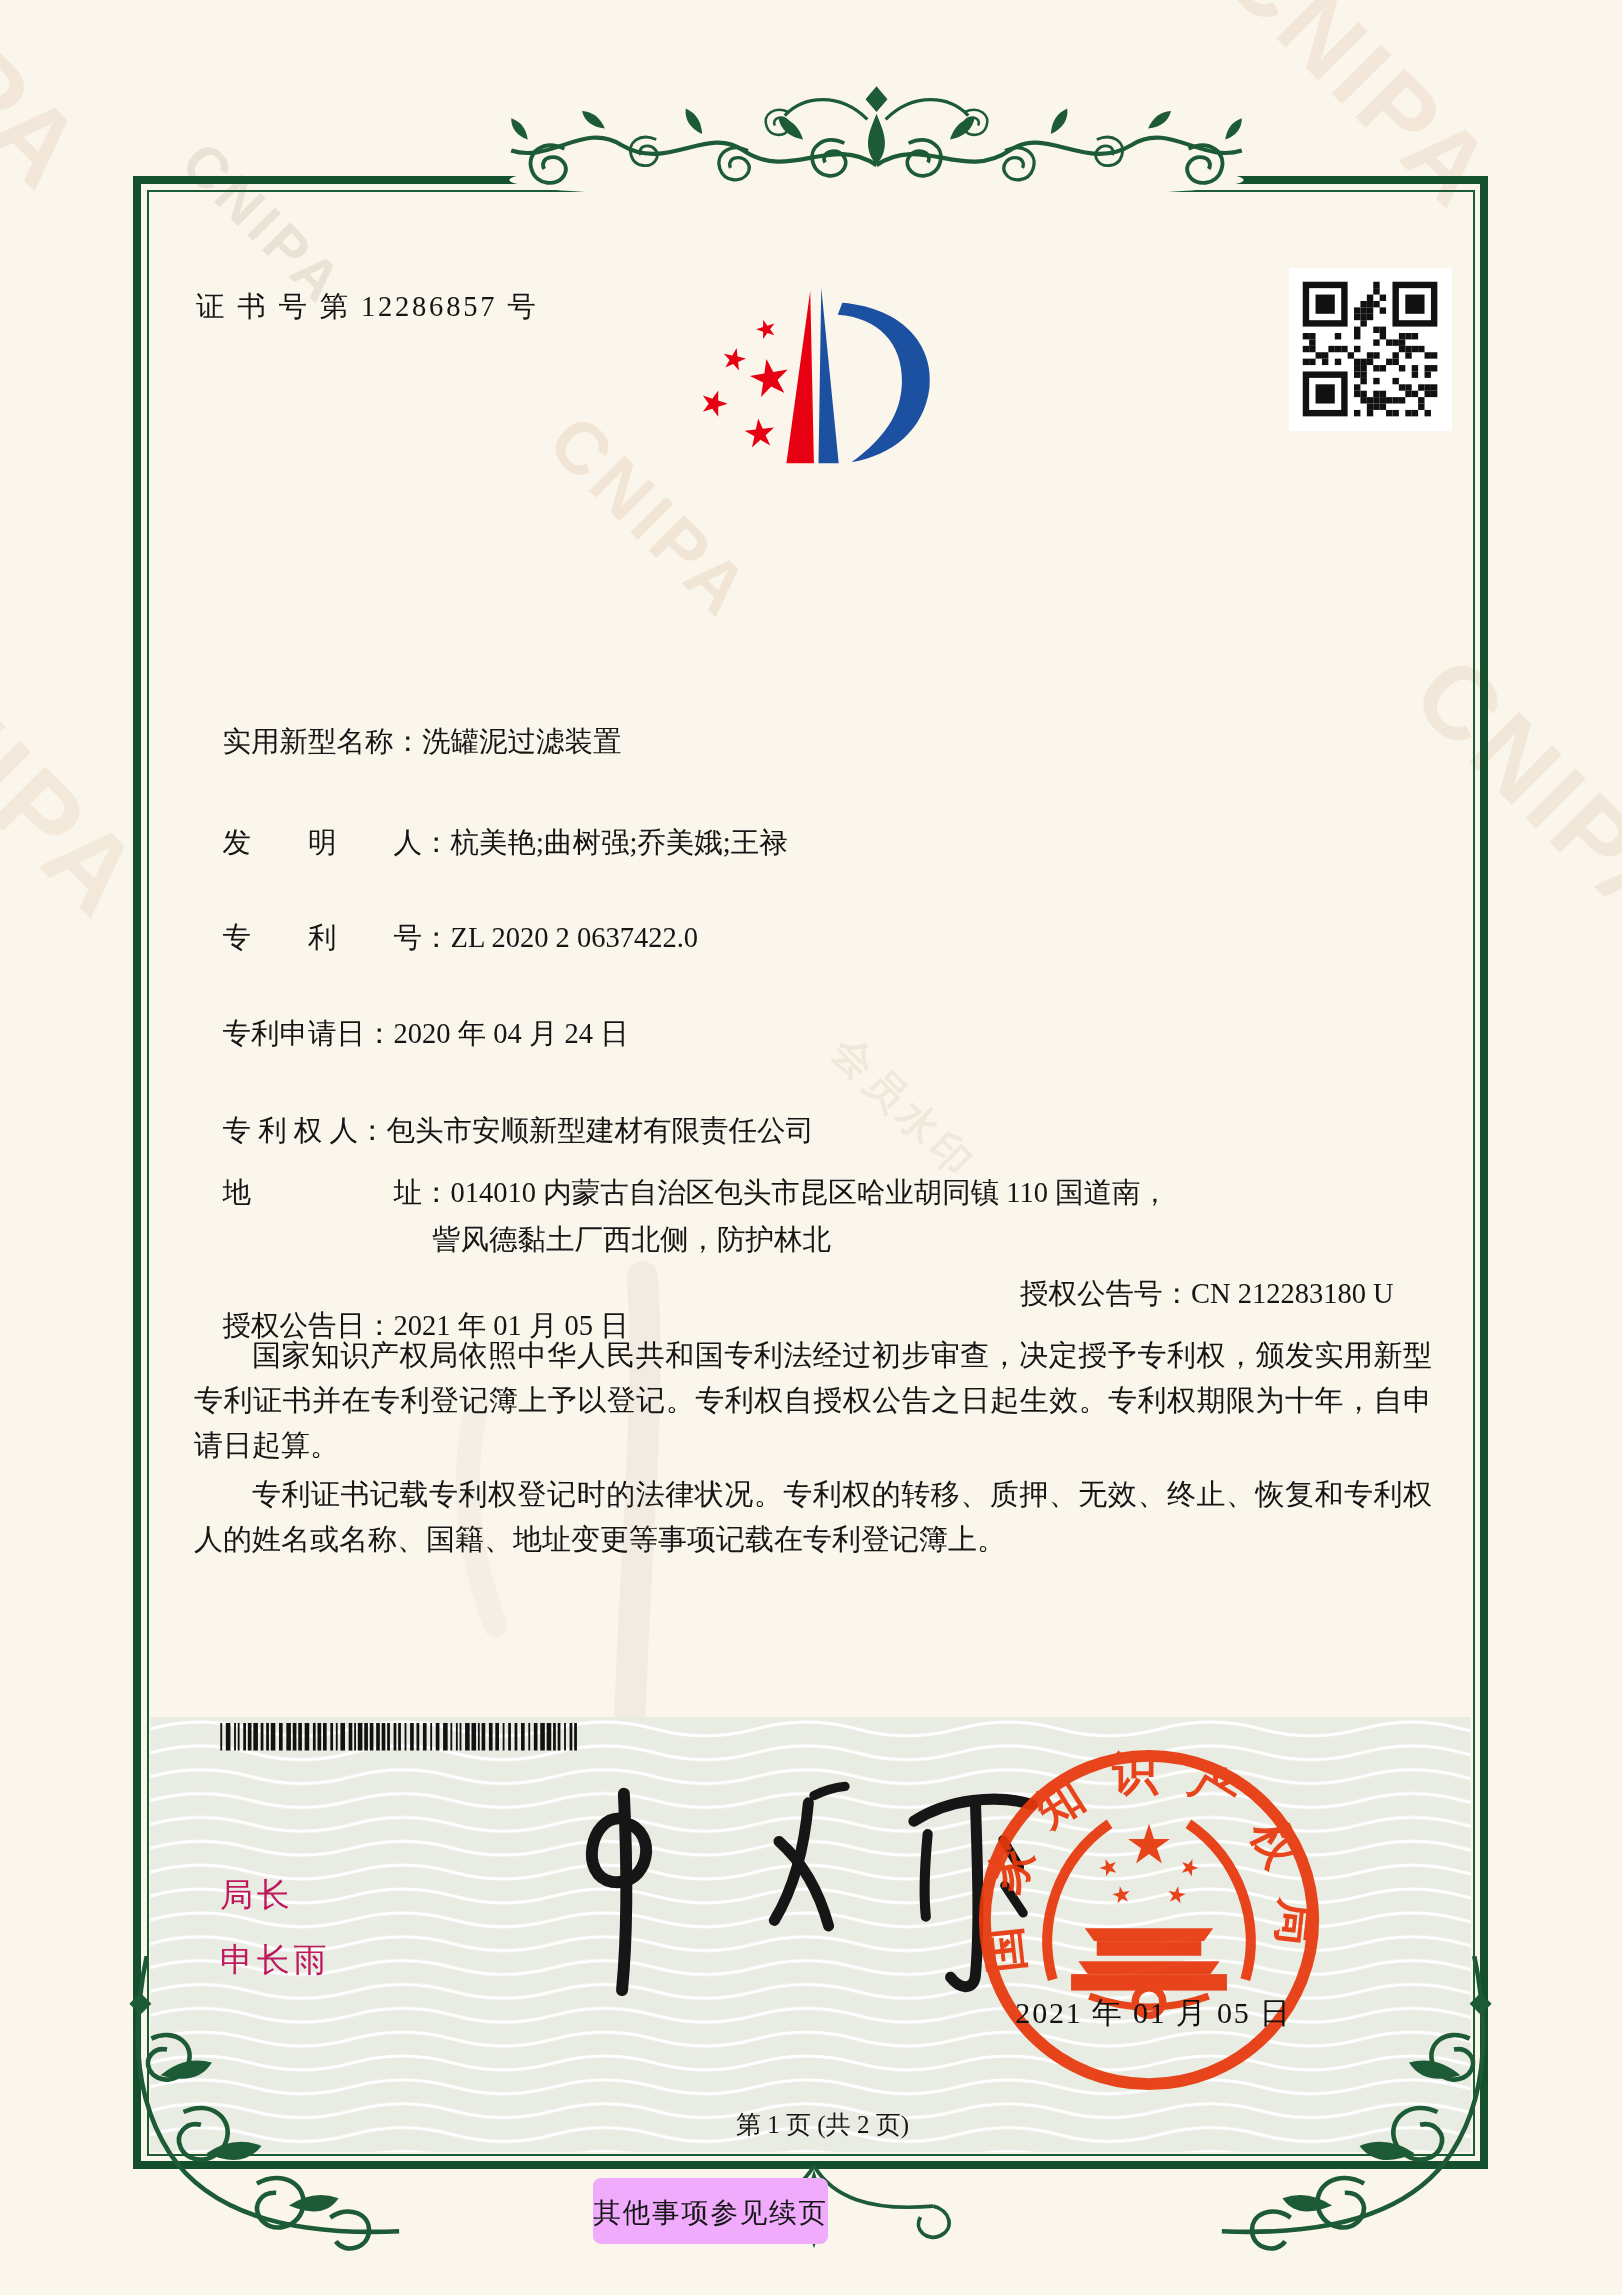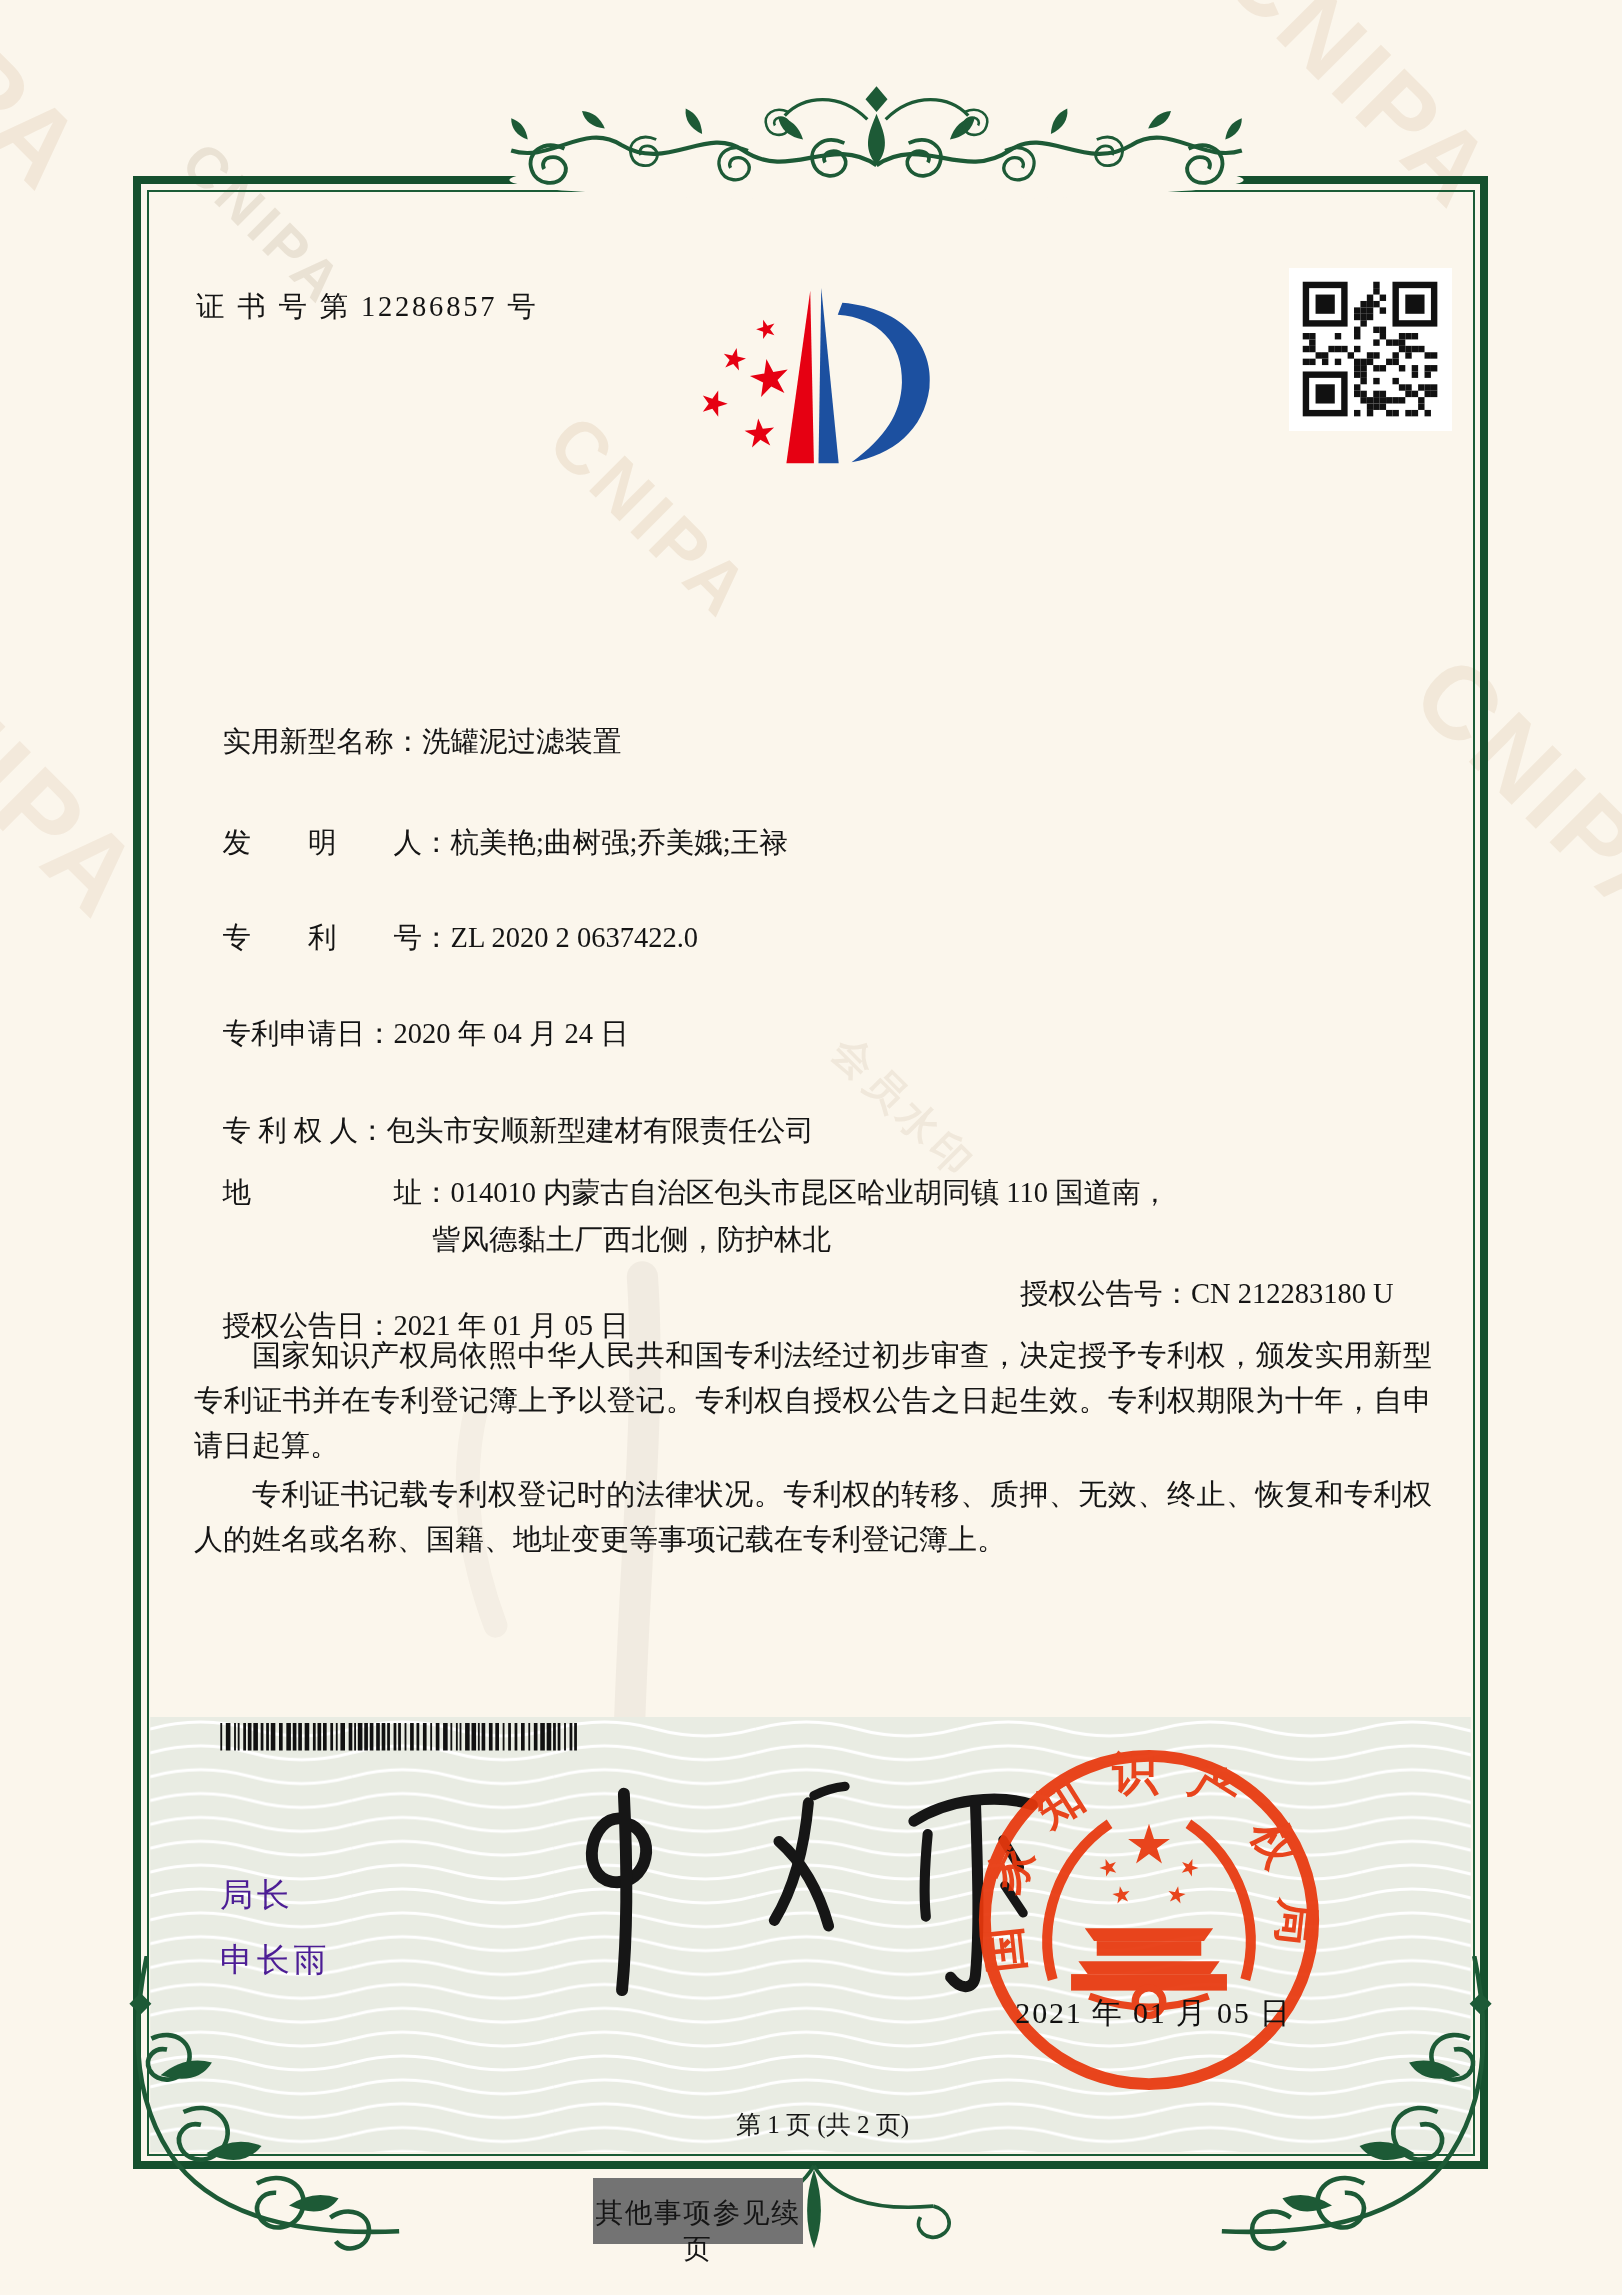--- a/index.html
+++ b/index.html
@@ -35,31 +35,31 @@
   .row .lab{white-space:pre;}
   .row .val{white-space:pre;}
   .addr2{position:absolute;left:432px;font-size:28.5px;white-space:pre;}
   .grant2{position:absolute;left:826px;top:0;font-size:28.5px;white-space:pre;}
   .body-p{
     position:absolute;left:194px;width:1238px;font-size:29px;line-height:45px;
     text-align:justify;text-indent:2em;margin:0;
   }
   .director-label,.director-name{
     position:absolute;left:220px;font-size:33px;
-    font-family:"Liberation Sans","DejaVu Sans",sans-serif;color:#4c1d95;letter-spacing:3.7px;text-align:right;
+    font-family:"Liberation Sans","DejaVu Sans",sans-serif;color:#be185d;letter-spacing:3.7px;text-align:right;
   }
   .seal-date{
     position:absolute;left:990px;top:1993px;width:327px;text-align:center;
     font-size:30px;color:#101010;letter-spacing:1.8px;white-space:nowrap;
   }
   .page-footer{
     position:absolute;left:505px;top:2108px;width:404px;text-align:right;font-size:25px;
   }
   .cont-band{
-    position:absolute;left:593px;top:2178px;width:210px;height:66px;background:#737373;
+    position:absolute;left:593px;top:2178px;width:235px;height:66px;background:#f0abfc;border-radius:8px;
   }
   .cont-band div{
     margin-top:16.5px;text-align:center;font-size:27.5px;letter-spacing:1.8px;
   }
   svg{display:block;}
   .abs{position:absolute;}
 </style>
 </head>
 <body>
 

